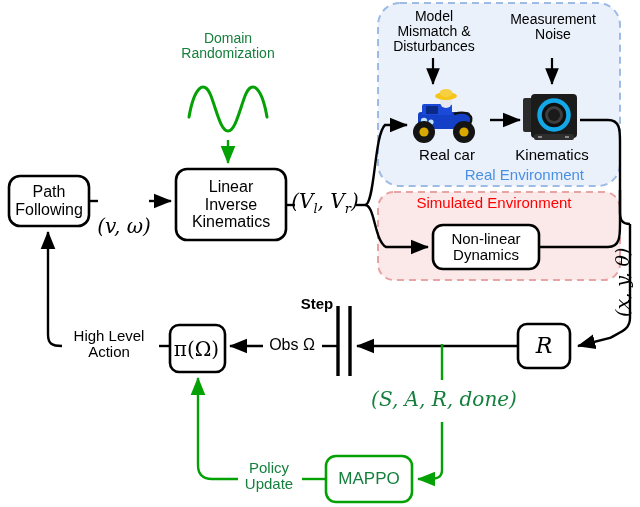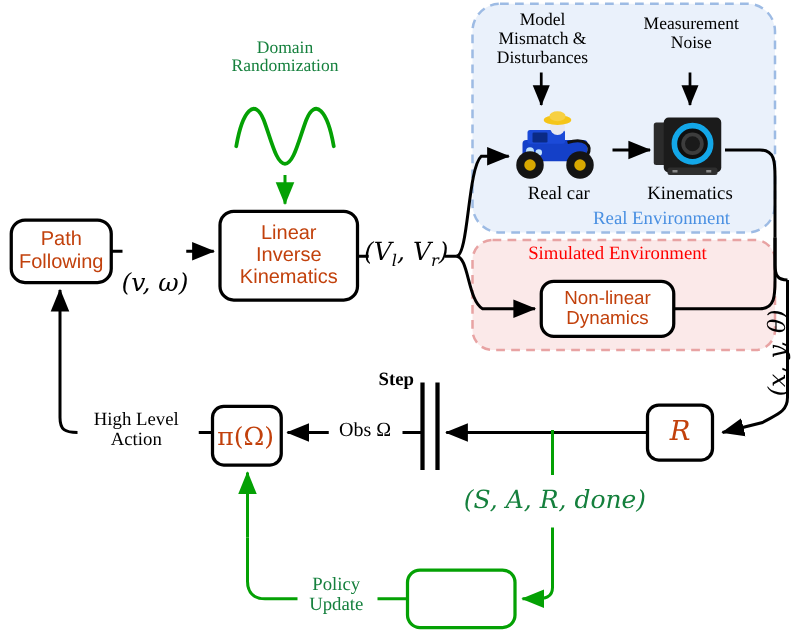--- a/index.html
+++ b/index.html
@@ -21,30 +21,29 @@
     top: 0;
     width: 640px;
     height: 507px;
   }
   .lbl {
     position: absolute;
     color: #000;
     line-height: 1.08;
     text-align: center;
     white-space: pre;
-    font-family: Liberation Serif, serif;
   }
   .box-text {
     position: absolute;
     display: flex;
     align-items: center;
     justify-content: center;
     text-align: center;
     line-height: 1.1;
-    color: #c2410c;
+    color: #000000;
   }
   .math {
     font-family: "DejaVu Serif", serif;
     font-style: italic;
   }
   .mathup {
     font-family: "DejaVu Serif", serif;
     font-style: normal;
   }
   .green { color: #15803d; }
@@ -206,14 +205,15 @@
   <div class="lbl" style="left:261px; top:336px; width:62px; font-size:16px;">Obs Ω</div>
 
   <div class="box-text mathup" style="left:170px; top:325px; width:53px; height:47px; font-size:20px;">π(Ω)</div>
 
   <div class="lbl" style="left:57px; top:328px; width:104px; font-size:15px;">High Level<br>Action</div>
 
   <div class="lbl math green" style="left:369px; top:389px; width:150px; font-size:20px;">(S, A, R, done)</div>
 
   <div class="lbl green" style="left:232px; top:460px; width:74px; font-size:15px;">Policy<br>Update</div>
 
+  <div class="box-text green" style="left:326px; top:456px; width:86px; height:46px; font-size:17px;">MAPPO</div>
 
 </div>
 
 </body></html>

